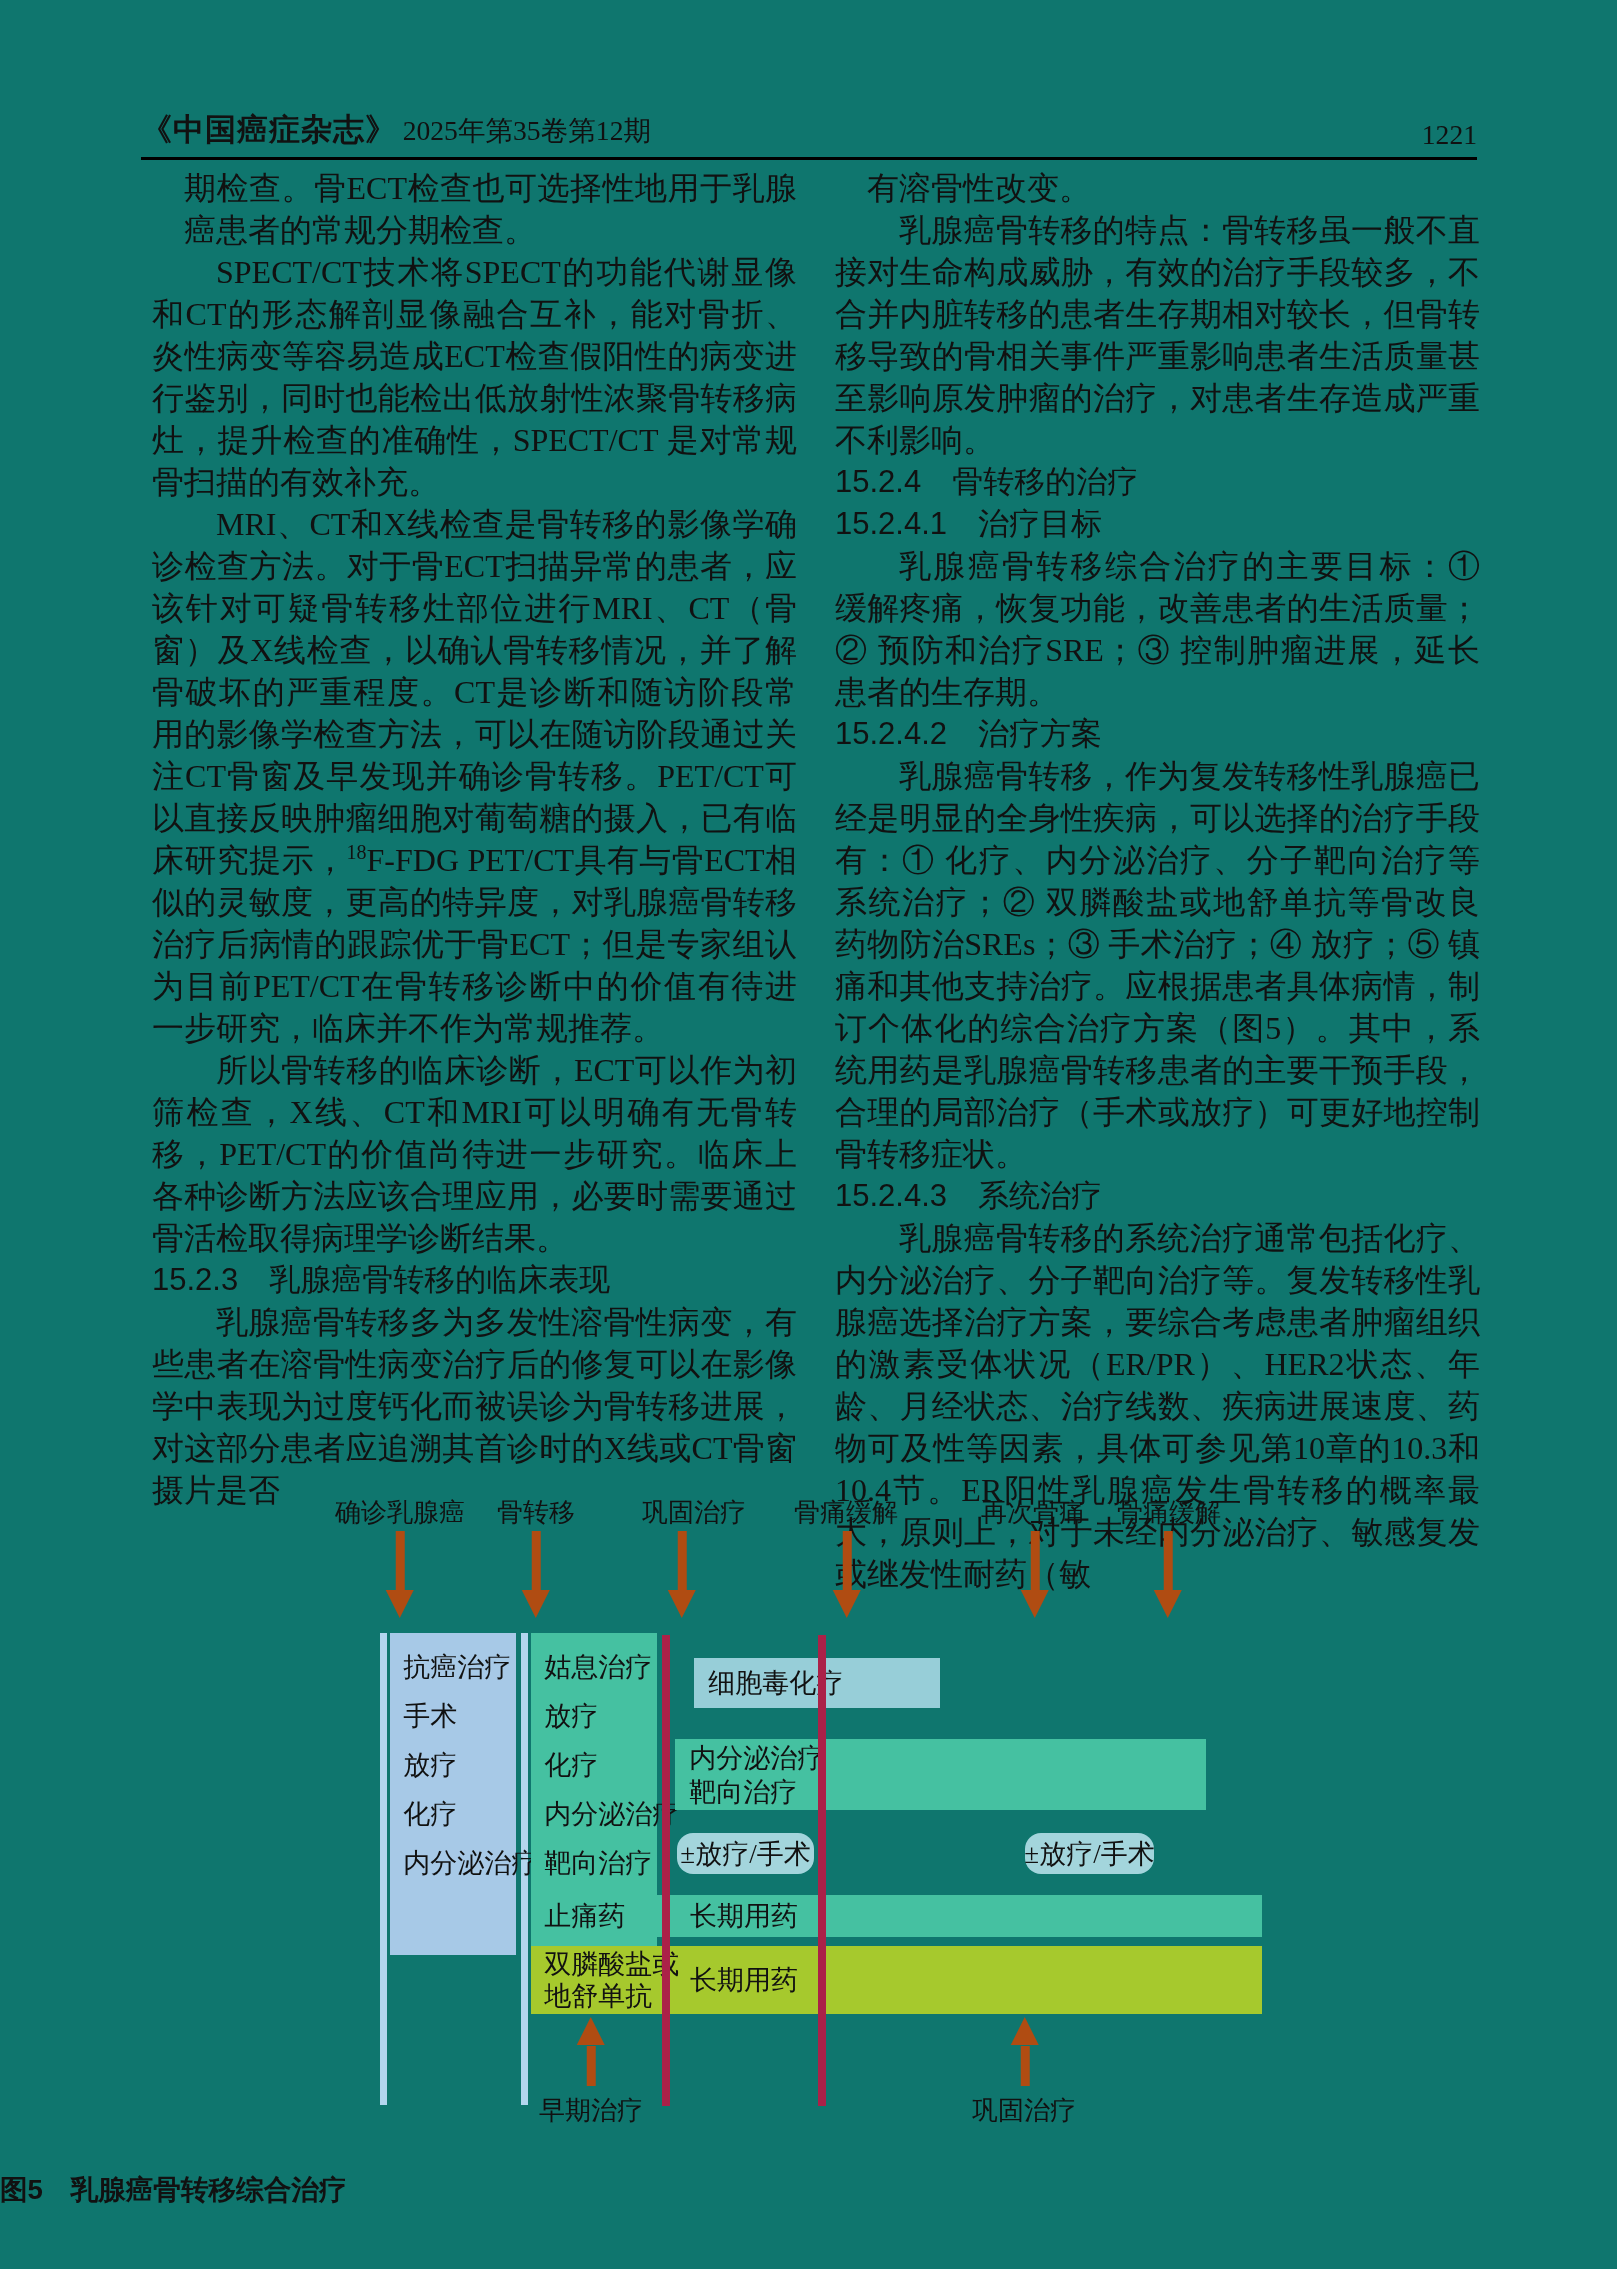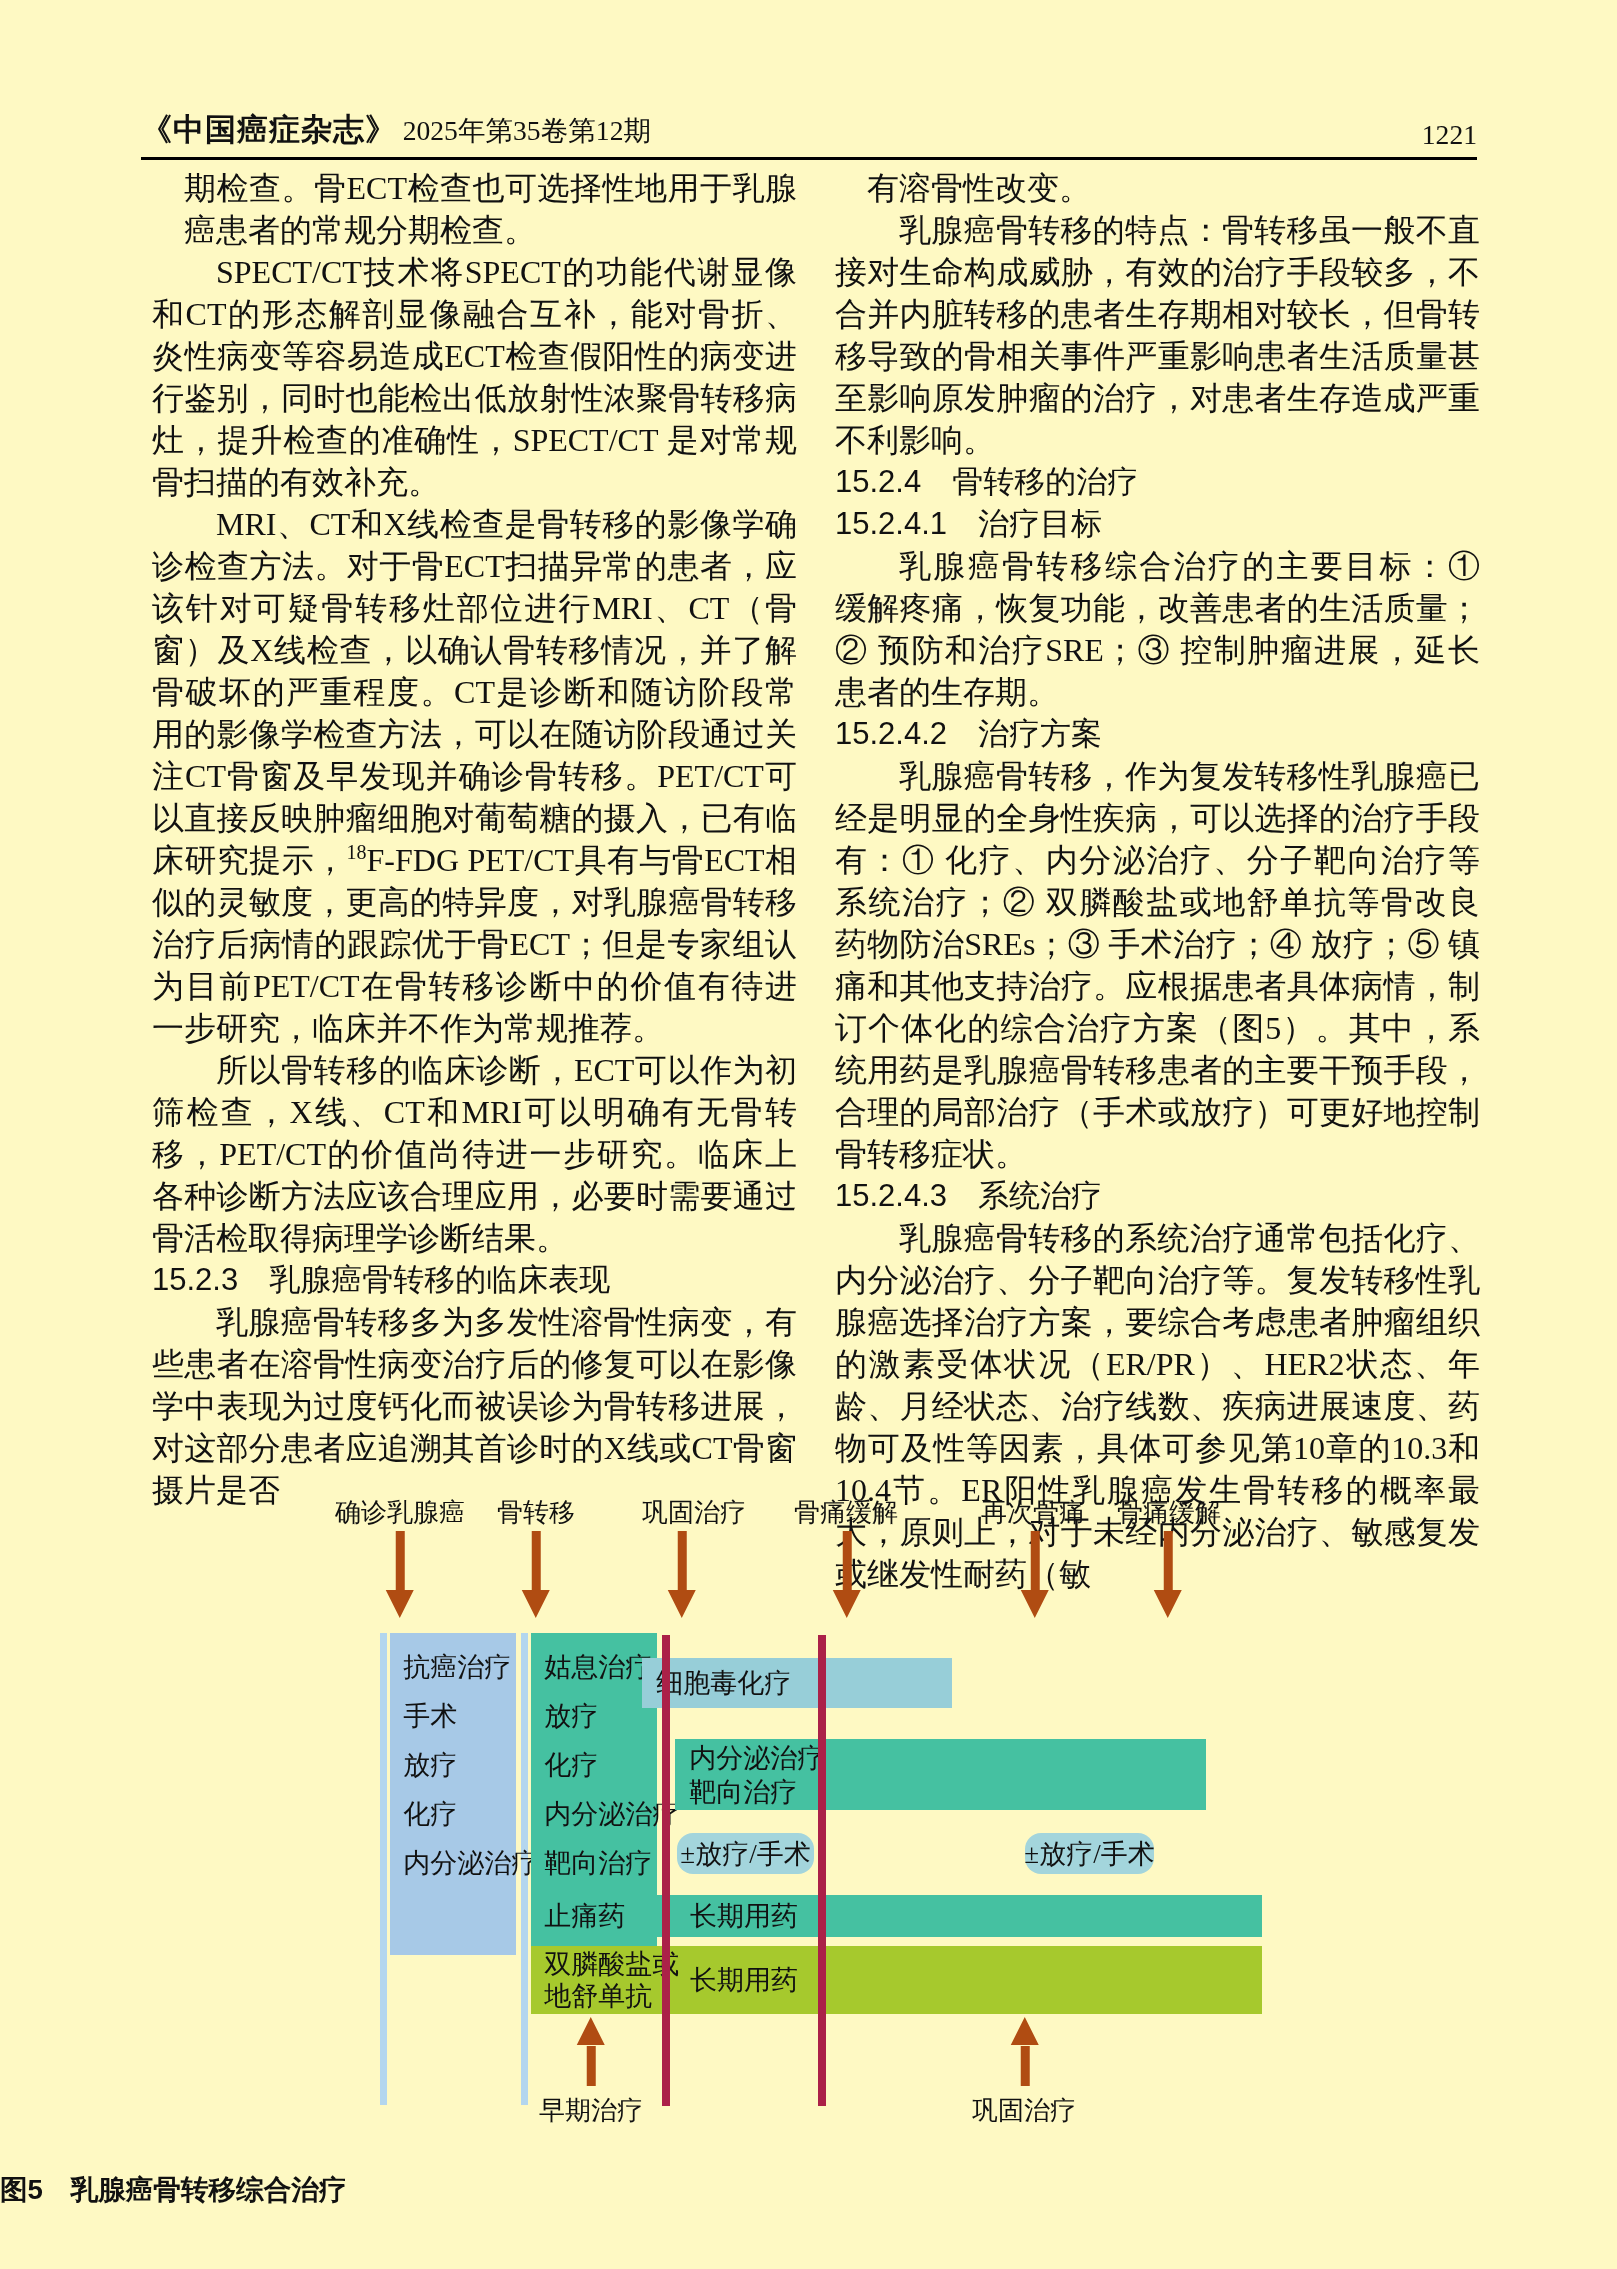--- a/index.html
+++ b/index.html
@@ -1,16 +1,16 @@
 <!DOCTYPE html>
 <html style="--arrow: #b04c12; --light-blue: #a7c9e7; --track-blue: #b3d6ee; --teal: #45c1a1; --light-teal: #97ced8; --lighter-teal: #a3d5dc; --crimson: #ab2148; --yellow-green: #a6c92d;font-size:15px"><head>
 <meta charset="utf-8">
 <style>
   html,body{margin:0;padding:0;background:#e8e8e8;}
-  .page{position:relative;width:1618px;height:2269px;background:#fef9c3;margin:0 auto;
+  .page{position:relative;width:1618px;height:2269px;background:#0f766e;margin:0 auto;
         font-family:"Liberation Serif", serif;color:#111;overflow:hidden;}
 
   
   .hdr{position:absolute;left:141px;top:112px;width:1336px;height:48px;
        border-bottom:3.8px solid #000;display:flex;justify-content:space-between;align-items:flex-end;
        padding-bottom:5.7px;box-sizing:border-box;}
   .hdr-left{display:flex;align-items:baseline;gap:5.7px;}
   .journal{font-weight:bold;font-size:31px;letter-spacing:1px;font-family:"Liberation Serif",serif;}
   .issue{font-size:27.6px;}
   .pageno{font-size:27.6px;}
@@ -139,21 +139,21 @@
     </div>
 
     <div class="bigbox box-teal" style="left:531px;width:126px">
       <div>姑息治疗</div>
       <div>放疗</div>
       <div>化疗</div>
       <div>内分泌治疗</div>
       <div>靶向治疗</div>
     </div>
 
-    <div class="bar bar-lightteal" style="left:642px;top:174px;width:310px;height:50px">
+    <div class="bar bar-lightteal" style="left:694px;top:174px;width:246px;height:50px">
       <span class="bar-label" style="left:14.3px">细胞毒化疗</span>
     </div>
 
     <div class="bar bar-teal" style="left:675px;top:255px;width:531px;height:71px;line-height:34px;padding:1.9px 0 0 14.3px">
       <div>内分泌治疗</div>
       <div>靶向治疗</div>
     </div>
 
     <div class="rtbox" style="left:677px;width:137px">±放疗/手术</div>
     <div class="rtbox" style="left:1025px;width:129px">±放疗/手术</div>

